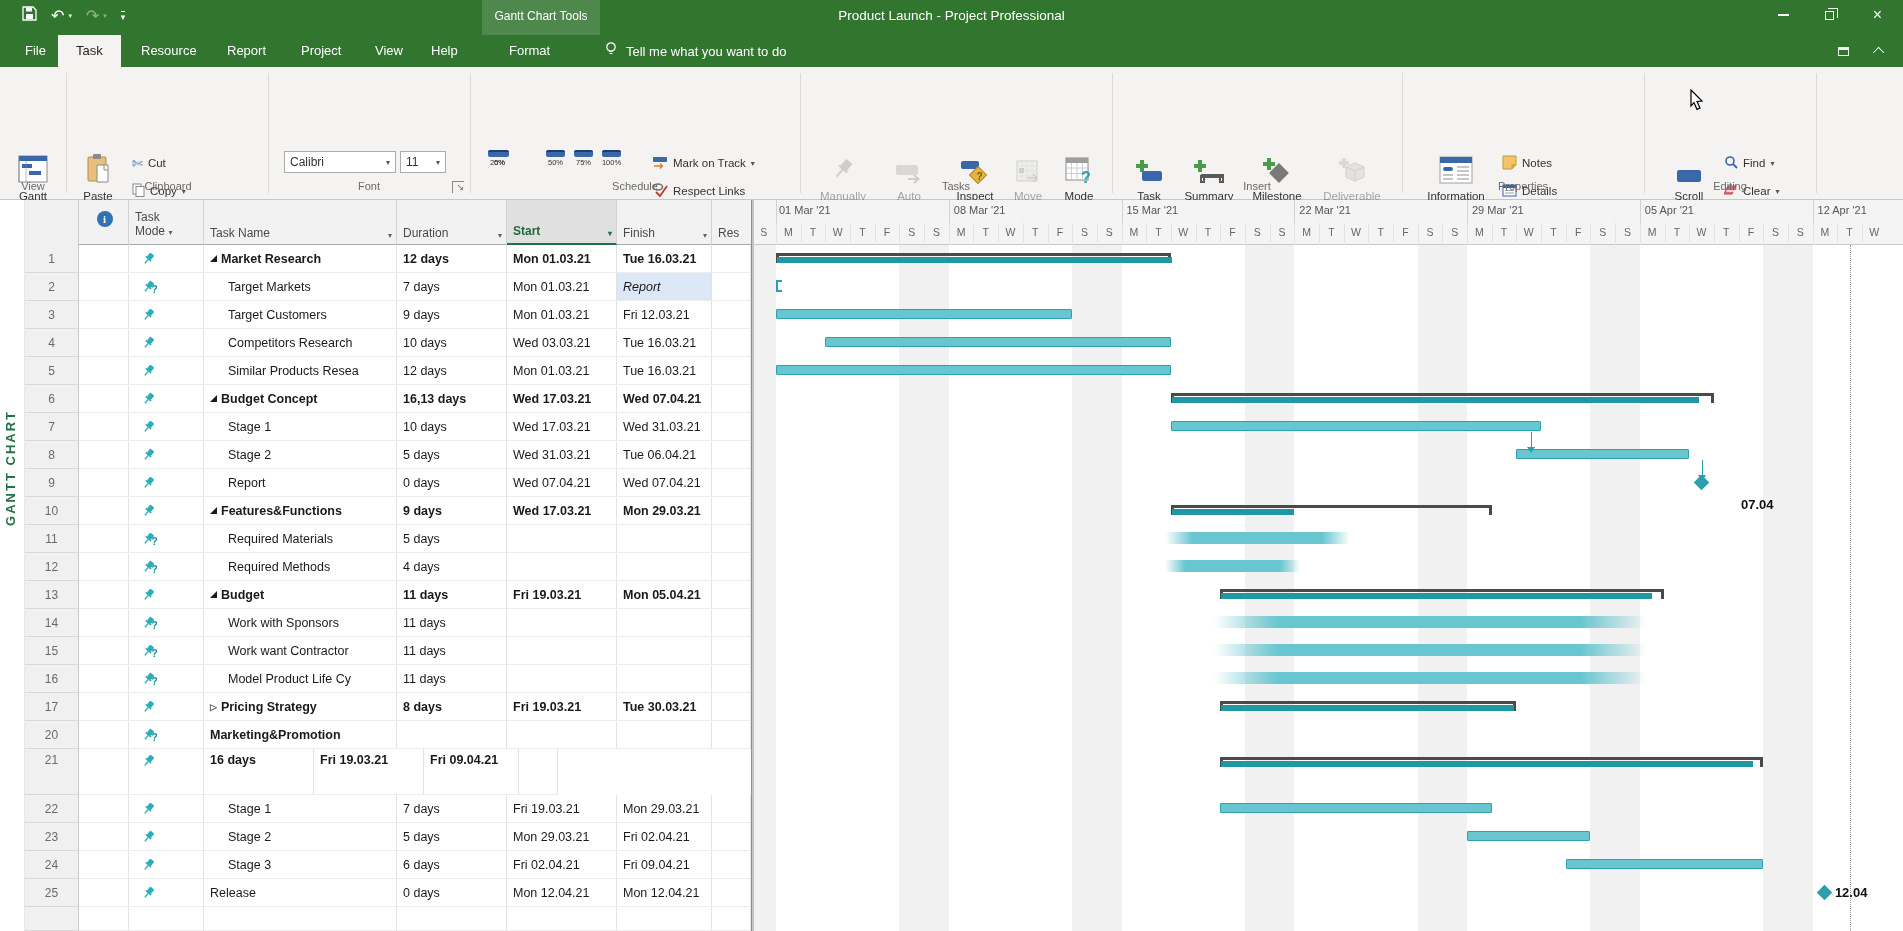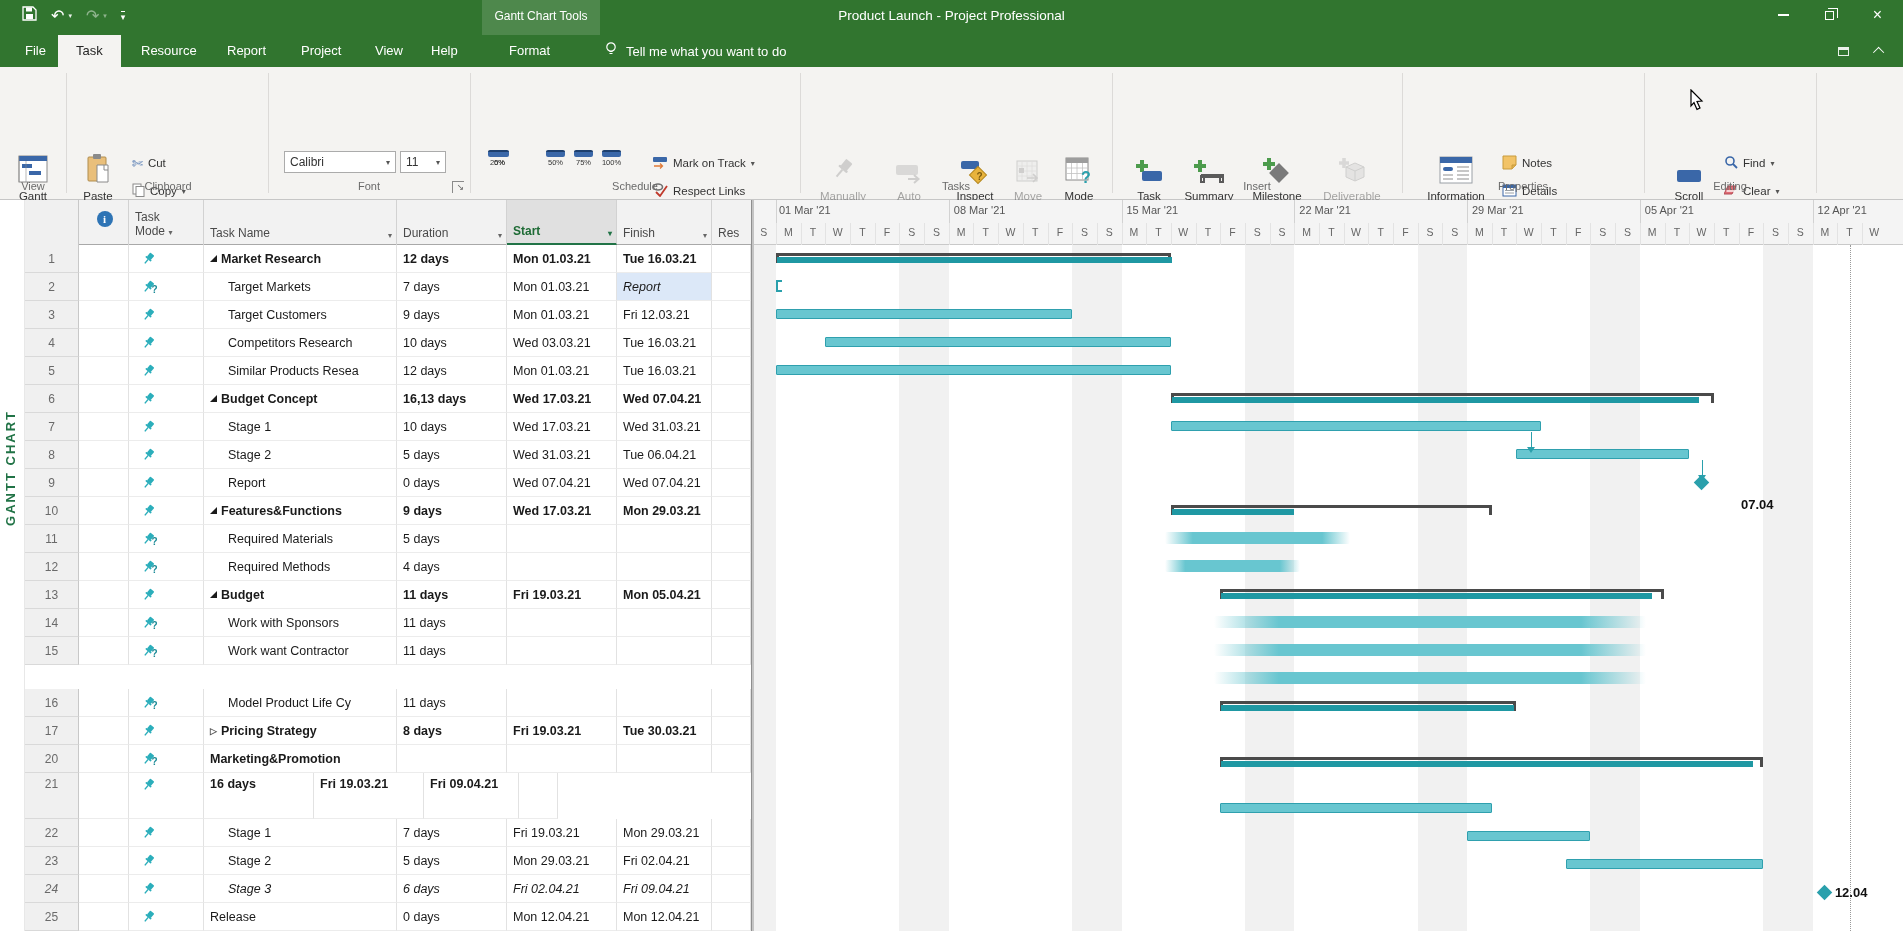--- a/index.html
+++ b/index.html
@@ -849,21 +849,21 @@
             </svg>
           </div>
           <div class="cell c-name" style="padding-left:24px">
             <span>Work want Contractor</span>
           </div>
           <div class="cell c-dur">11 days</div>
           <div class="cell c-start"></div>
           <div class="cell c-fin"></div>
           <div class="cell c-res"></div>
         </div>
-        <div class="trow" style="height: 28px; margin-top: 24px;">
+        <div class="trow" style="height: 28px;">
           <div class="cell c-num">16</div>
           <div class="cell c-ind"></div>
           <div class="cell c-mode">
             <svg width="17" height="16" viewBox="0 0 17 16">
     <g transform="rotate(40 7 8)" fill="#2BAEBB">
       <rect x="4.6" y="1.5" width="5.2" height="5.4" rx="0.8"></rect>
       <rect x="3.6" y="6.6" width="7.2" height="1.7" rx="0.8"></rect>
       <rect x="6.6" y="8.2" width="1.5" height="5.2"></rect>
               </g>
     <text x="10.5" y="13.5" font-size="10" font-weight="bold" fill="#1B8A96">?</text>
@@ -969,21 +969,21 @@
     </svg>
           </div>
           <div class="cell c-name" style="padding-left:24px">
             <span>Stage 2</span>
           </div>
           <div class="cell c-dur">5 days</div>
           <div class="cell c-start">Mon 29.03.21</div>
           <div class="cell c-fin">Fri 02.04.21</div>
           <div class="cell c-res"></div>
         </div>
-        <div class="trow" style="height: 28px; font-style: italic;">
+        <div class="trow" style="height: 28px;">
           <div class="cell c-num">24</div>
           <div class="cell c-ind"></div>
           <div class="cell c-mode">
             <svg width="17" height="16" viewBox="0 0 17 16">
     <g transform="rotate(40 7 8)" fill="#2BAEBB">
       <rect x="4.6" y="1.5" width="5.2" height="5.4" rx="0.8"></rect>
       <rect x="3.6" y="6.6" width="7.2" height="1.7" rx="0.8"></rect>
       <rect x="6.6" y="8.2" width="1.5" height="5.2"></rect>
               </g>
     </svg>

